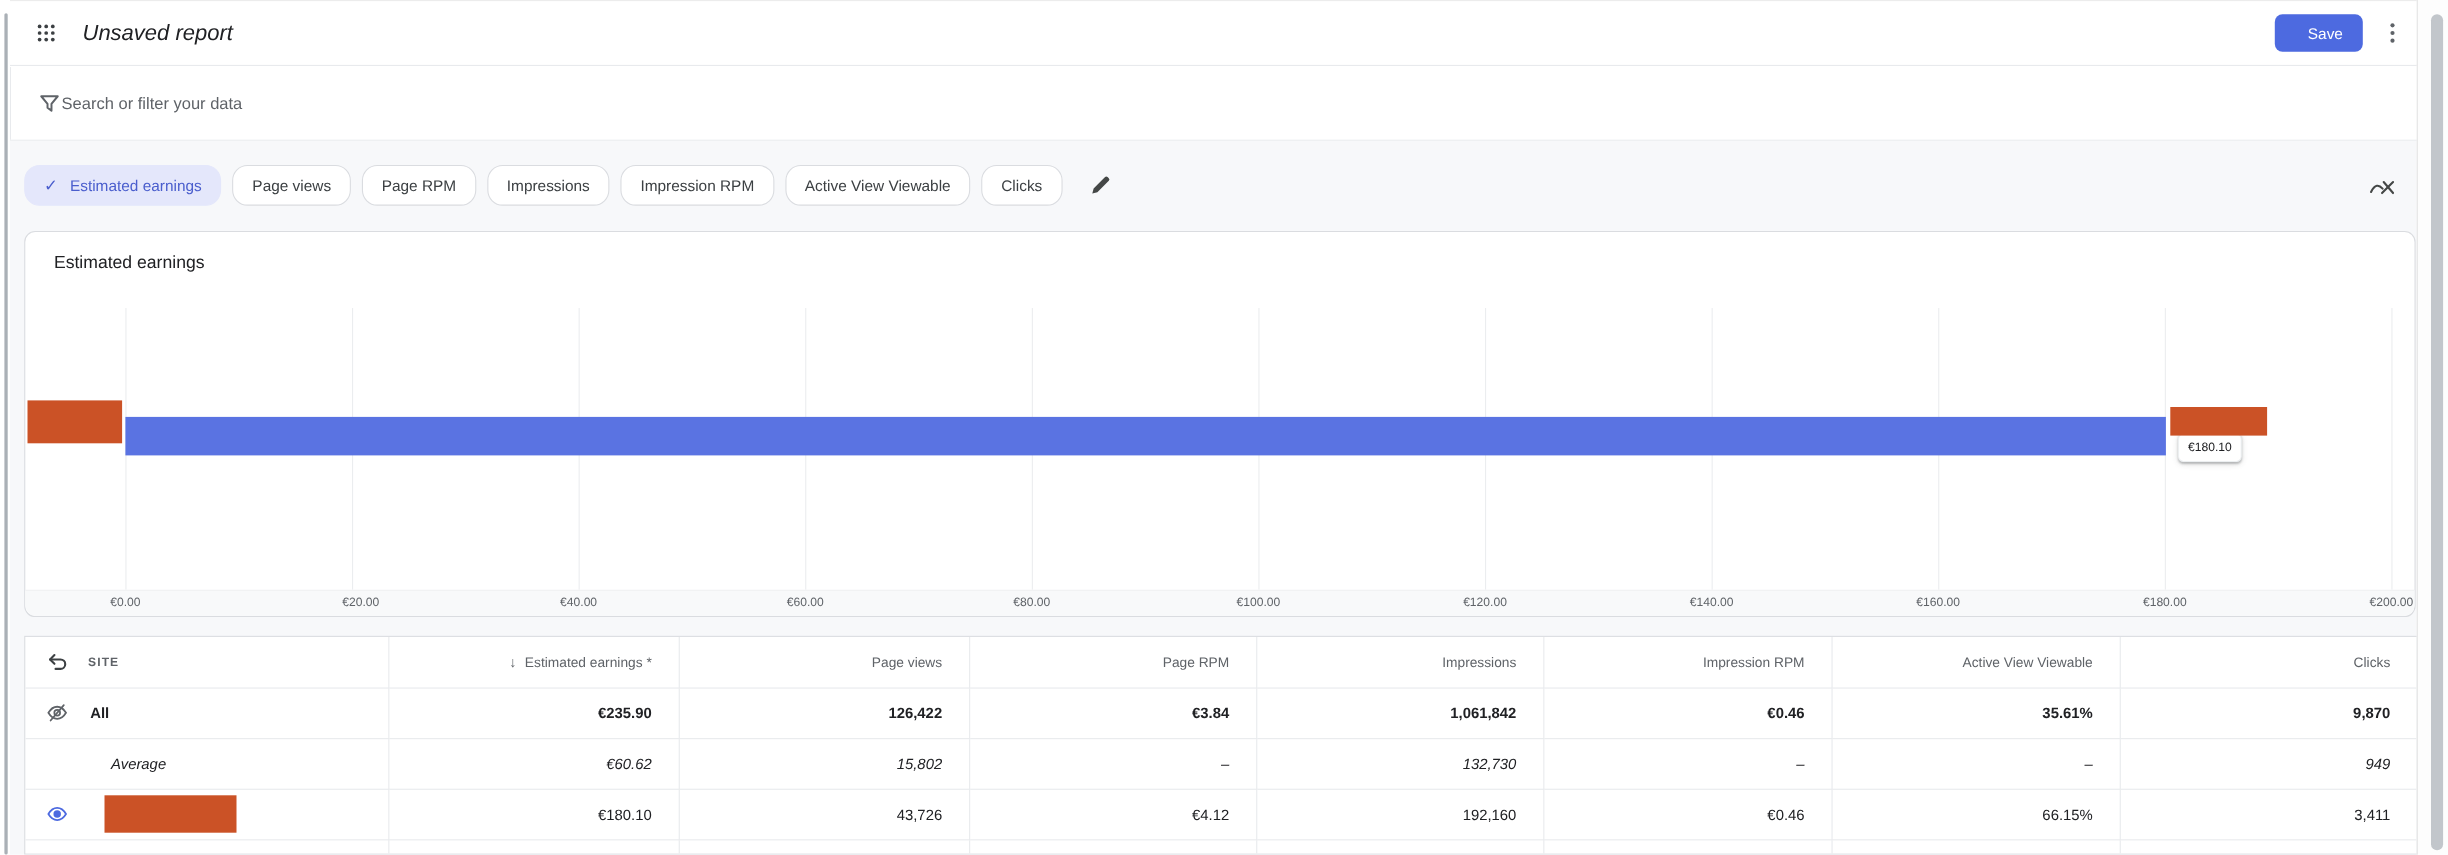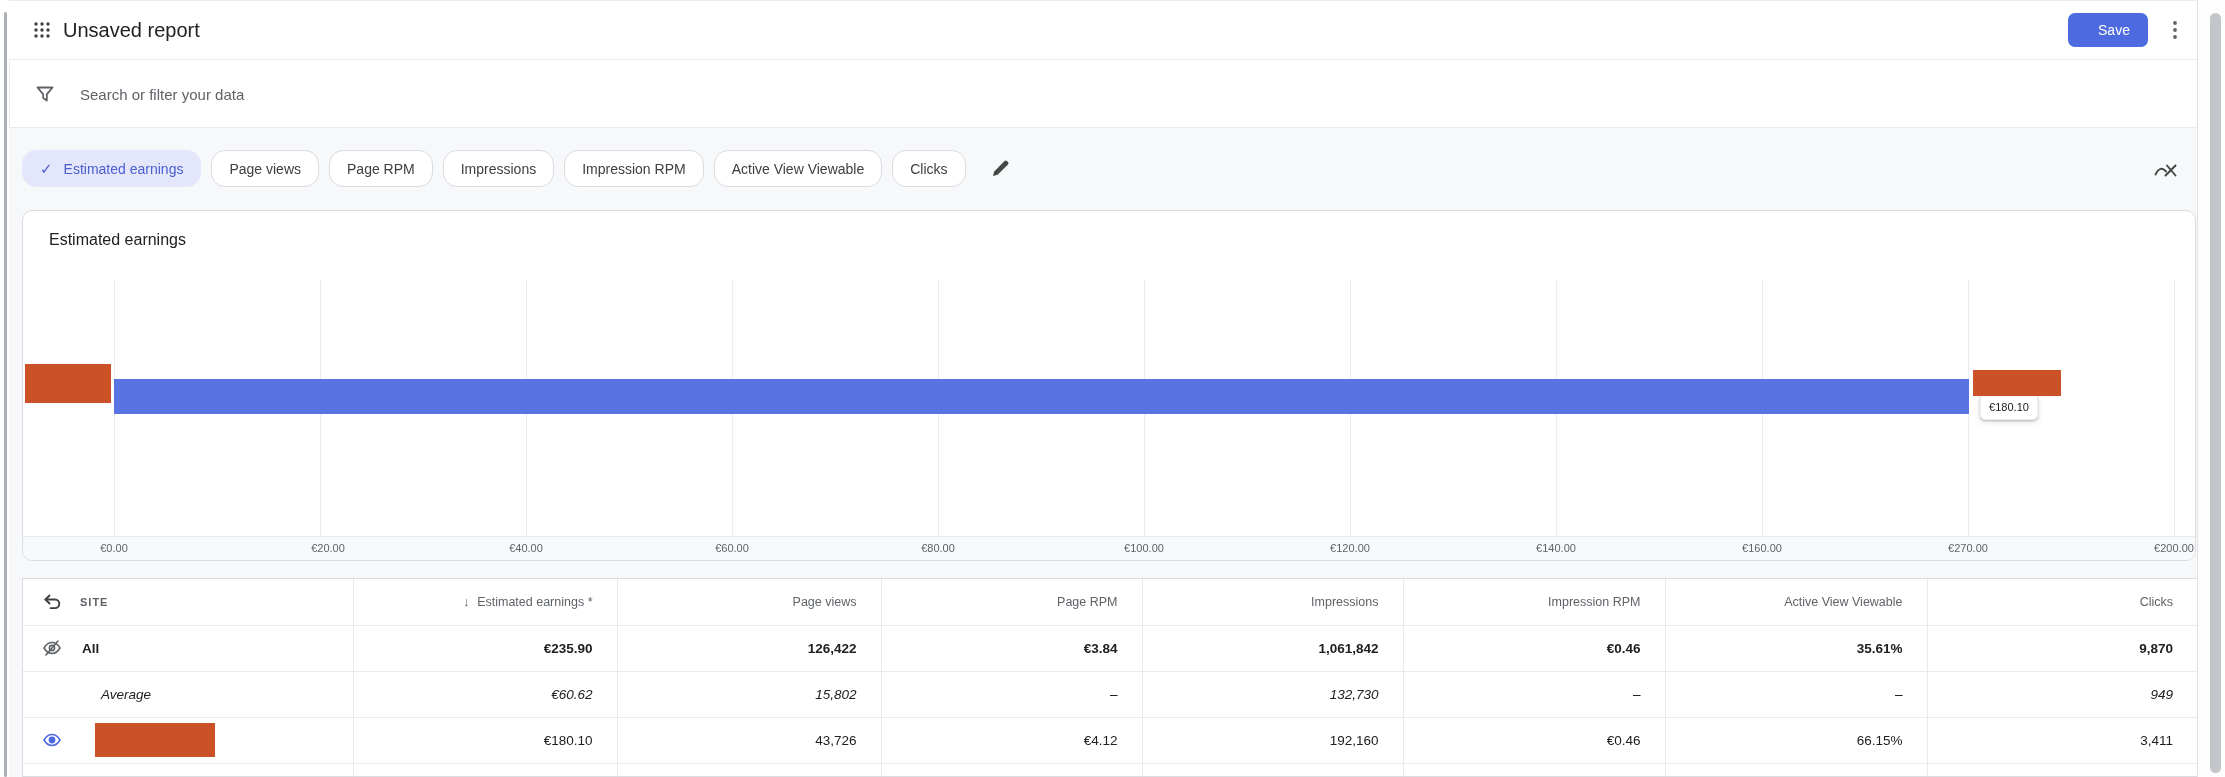--- a/index.html
+++ b/index.html
@@ -12,37 +12,37 @@
   
   .left-edge{position:absolute;left:0;top:0;width:9px;height:777px;background:#ffffff;z-index:40;}
   .left-edge .edge-line{position:absolute;left:4px;top:12px;width:3px;height:765px;background:#aab0b6;border-radius:2px;}
   .v-scrollbar{position:absolute;right:0;top:0;width:27px;height:777px;background:#fdfdfd;border-left:1px solid #e3e3e3;z-index:40;}
   .v-scrollbar .thumb{position:absolute;right:4px;top:13px;width:11px;height:760px;background:#c2c6cb;border-radius:6px;}
 
   
   .topbar{position:absolute;left:9px;top:0;width:2189px;height:60px;background:#fff;
     border-top:1px solid #ececec;border-bottom:1px solid #e8eaed;display:flex;align-items:center;box-sizing:border-box;}
   .apps-grid{margin-left:24px;flex:0 0 auto;display:flex;}
-  .report-title{margin-left:12px;font-size:20px;color:#202124;}
+  .report-title{margin-left:24px;font-size:20px;font-style:italic;color:#202124;}
   .topbar .spacer{flex:1;}
   .save-btn{flex:0 0 auto;background:#4d6ae0;color:#fff;border:none;border-radius:7px;
     width:80px;height:34px;font-size:14px;font-family:inherit;cursor:pointer;padding-left:18px;}
   .kebab{flex:0 0 auto;margin-left:18px;margin-right:14px;padding:4px 6px;cursor:pointer;display:flex;}
 
   
   .toolbar{position:absolute;left:9px;top:61px;width:2189px;height:67px;background:#fff;
     border-bottom:1px solid #e8eaed;display:flex;box-sizing:border-box;}
   .toolbar-left{width:1106px;flex:0 0 auto;display:flex;align-items:center;padding-left:24px;box-sizing:border-box;}
   .breakdowns-label{font-size:15px;color:#3c4043;}
   .breakdown-pill{margin-left:14px;display:flex;align-items:center;gap:12px;background:#f6f7f8;
     border:1px solid #80868b;border-radius:18px;padding:8px 16px;font-size:14px;color:#202124;cursor:pointer;}
   .caret-down{width:0;height:0;border-left:5px solid transparent;border-right:5px solid transparent;border-top:6px solid #3c4043;}
   .add-btn{margin-left:30px;display:flex;align-items:center;gap:8px;color:#4d6ae0;font-size:15px;cursor:pointer;}
   .add-plus{font-size:20px;line-height:1;}
-  .toolbar-right{flex:1;border-left:1px solid #e8eaed;display:flex;align-items:center;padding-left:26px;gap:24px;}
+  .toolbar-right{flex:1;border-left:1px solid #e8eaed;display:flex;align-items:center;padding-left:26px;}
   .search-input{border:none;outline:none;flex:1;font-size:15px;font-family:inherit;color:#202124;background:transparent;}
   .search-input::placeholder{color:#5f6368;opacity:1;}
 
   
   .content{position:absolute;left:9px;top:128px;width:2189px;height:649px;background:#f7f8fa;}
 
   
   .chips-row{position:absolute;left:13px;top:22px;display:flex;align-items:center;gap:10px;}
   .chip{height:37px;display:flex;align-items:center;padding:0 17px;border-radius:14px;
     background:#fff;border:1px solid #dadce0;font-size:14px;color:#3c4043;cursor:pointer;white-space:nowrap;box-sizing:border-box;}
@@ -206,21 +206,21 @@
     <div class="axis-strip">
       <span class="tick-label" style="left:91px">€0.00</span>
       <span class="tick-label" style="left:305px">€20.00</span>
       <span class="tick-label" style="left:503px">€40.00</span>
       <span class="tick-label" style="left:709px">€60.00</span>
       <span class="tick-label" style="left:915px">€80.00</span>
       <span class="tick-label" style="left:1121px">€100.00</span>
       <span class="tick-label" style="left:1327px">€120.00</span>
       <span class="tick-label" style="left:1533px">€140.00</span>
       <span class="tick-label" style="left:1739px">€160.00</span>
-      <span class="tick-label" style="left:1945px">€270.00</span>
+      <span class="tick-label" style="left:1945px">€180.00</span>
       <span class="tick-label" style="left:2151px">€200.00</span>
     </div>
   </div>
 
   <div class="table-wrap">
     <table class="data">
       <colgroup>
         <col style="width:330px">
           <col style="width:264px">
           <col style="width:264px">

